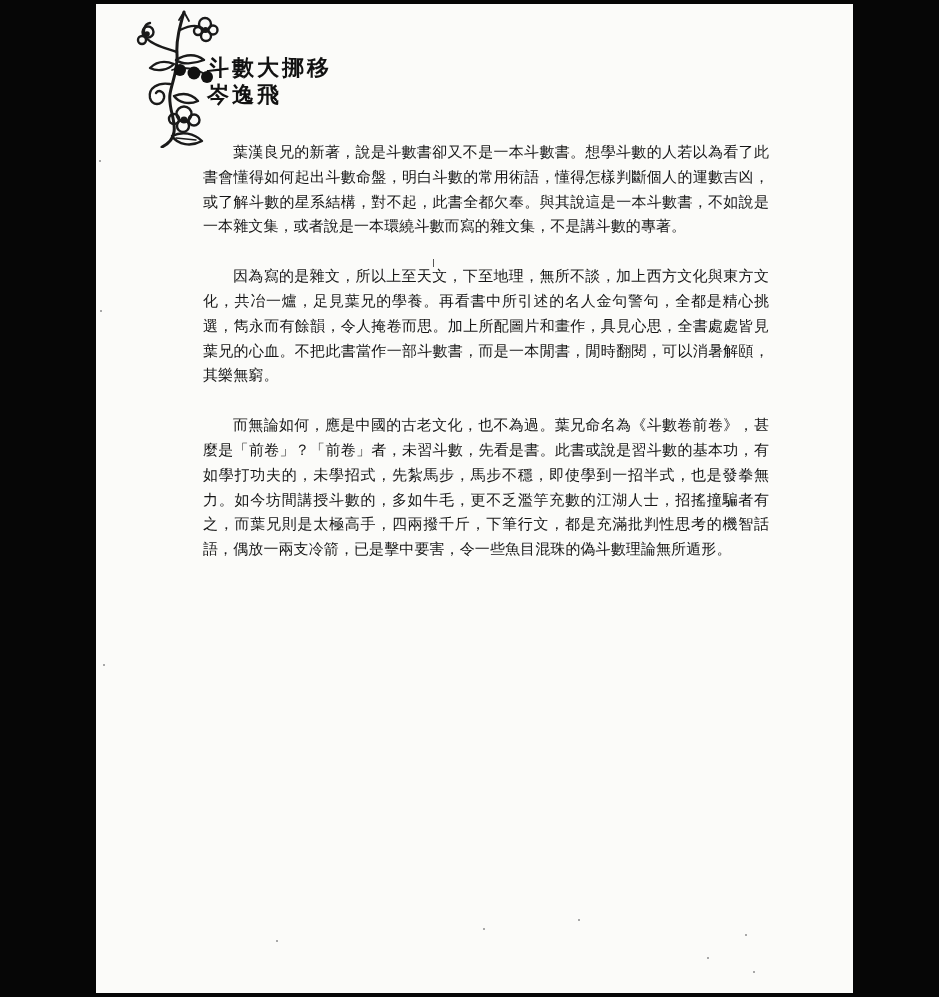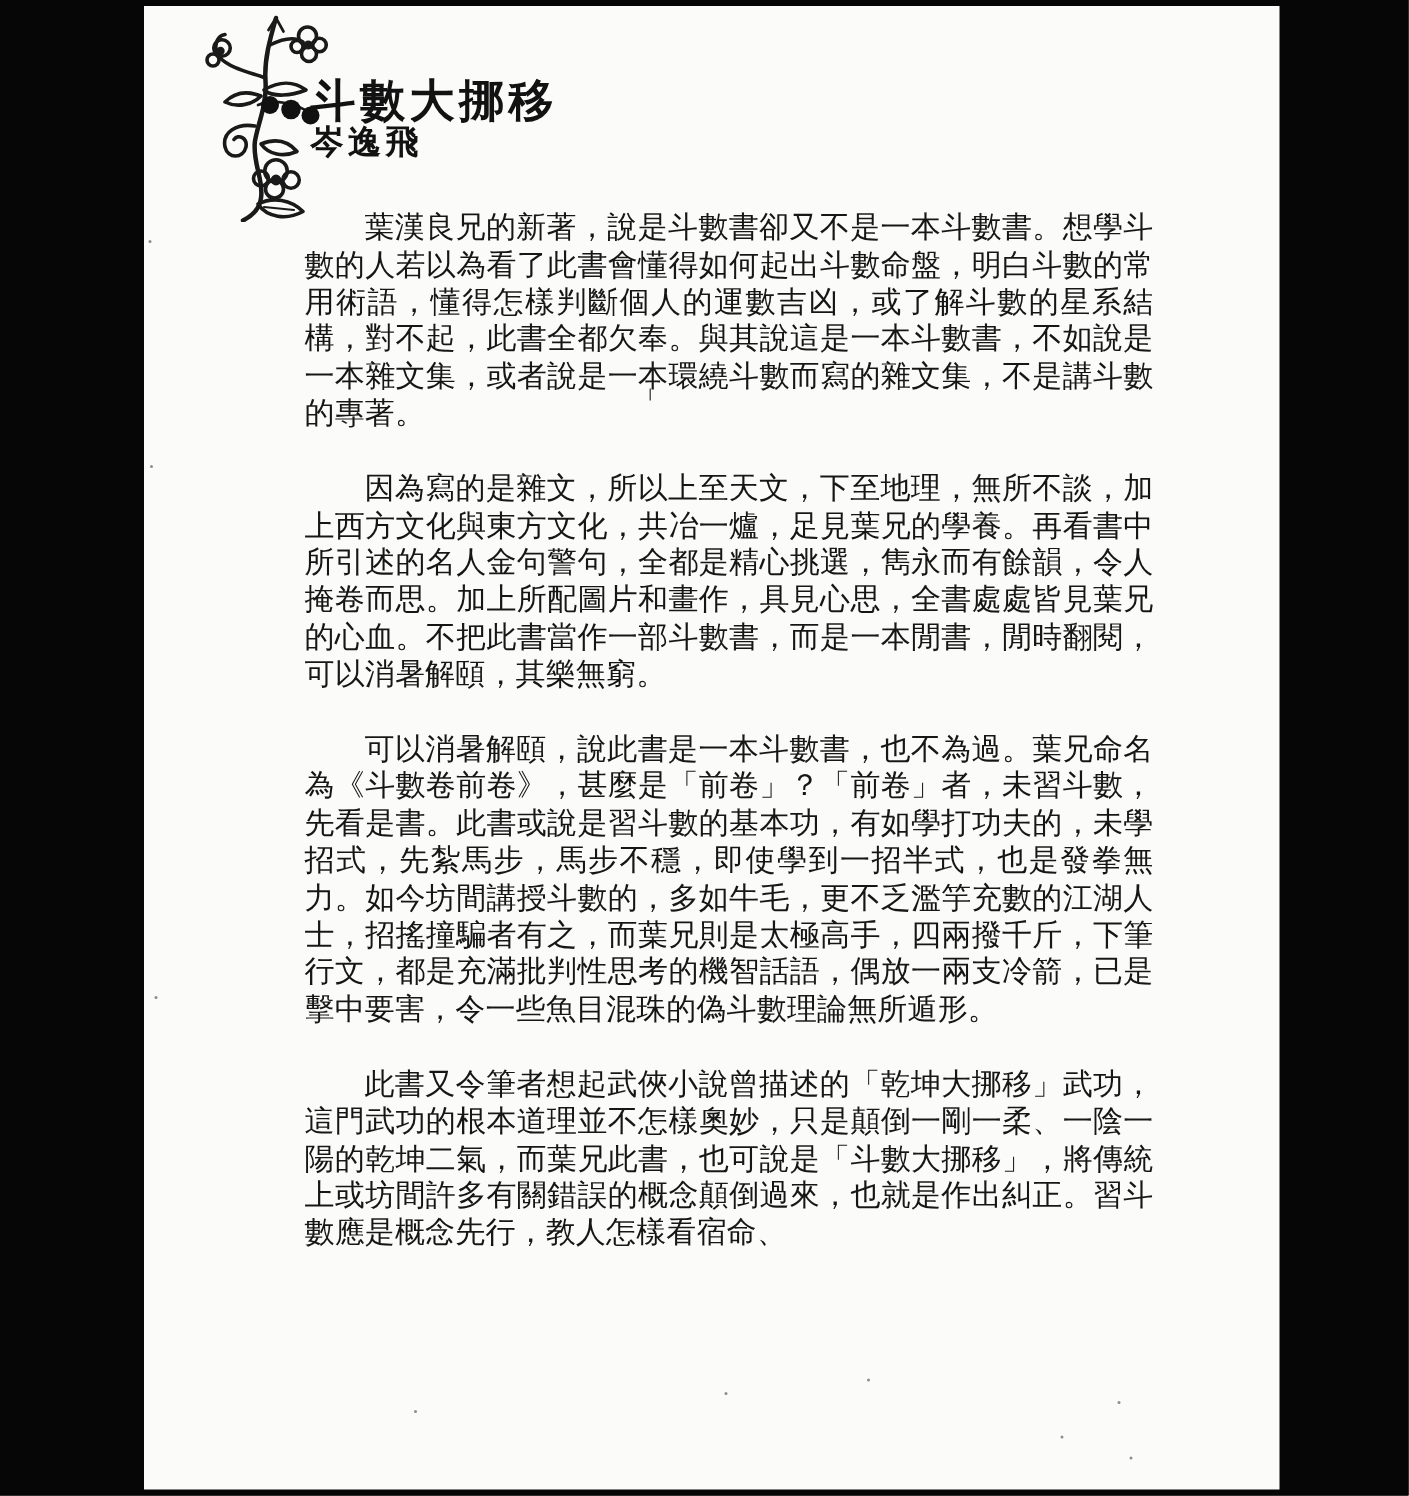--- a/index.html
+++ b/index.html
@@ -22,21 +22,21 @@
     left:38px;top:4px;
     width:86px;height:140px;
   }
   .heading{
     position:absolute;
     left:111px;top:50px;
     color:#121212;
   }
   .heading h1{
     margin:0;
-    font-size:30px;
+    font-size:22px;
     line-height:27px;
     font-weight:bold;
     letter-spacing:3px;
     color:#121212;
   }
   .heading .author{
     margin:0;
     font-size:22px;
     line-height:27px;
     font-weight:bold;
@@ -45,21 +45,21 @@
     font-family:Liberation Serif, serif;
   }
   .body-text{
     position:absolute;
     left:107px;top:136px;
     width:566px;
     color:#161616;
   }
   .body-text p{
     margin:0 0 25px 0;
-    font-size:20px;
+    font-size:15px;
     line-height:24.8px;
     text-align:justify;
     text-justify:inter-character;
     word-break:break-all;
     text-indent:2em;
     letter-spacing:0.1px;
   }
   .body-text p:last-child{margin-bottom:0;}
   .speck{
     position:absolute;
@@ -121,22 +121,21 @@
     </svg>
 
     <header class="heading">
       <h1>斗數大挪移</h1>
       <div class="author">岑逸飛</div>
     </header>
 
     <article class="body-text">
       <p>葉漢良兄的新著，說是斗數書卻又不是一本斗數書。想學斗數的人若以為看了此書會懂得如何起出斗數命盤，明白斗數的常用術語，懂得怎樣判斷個人的運數吉凶，或了解斗數的星系結構，對不起，此書全都欠奉。與其說這是一本斗數書，不如說是一本雜文集，或者說是一本環繞斗數而寫的雜文集，不是講斗數的專著。</p>
       <p>因為寫的是雜文，所以上至天文，下至地理，無所不談，加上西方文化與東方文化，共冶一爐，足見葉兄的學養。再看書中所引述的名人金句警句，全都是精心挑選，雋永而有餘韻，令人掩卷而思。加上所配圖片和畫作，具見心思，全書處處皆見葉兄的心血。不把此書當作一部斗數書，而是一本閒書，閒時翻閱，可以消暑解頤，其樂無窮。</p>
-      <p>可以消暑解頤，說此書是一本斗數書，也不為過。葉兄命名為《斗數卷前卷》，甚麼是「前卷」？「前卷」者，未習斗數，先看是書。此書或說是習斗數的基本功，有如學打功夫的，未學招式，先紮馬步，馬步不穩，即使學到一招半式，也是發拳無力。如今坊間講授斗數的，多如牛毛，更不乏濫竽充數的江湖人士，招搖撞騙者有之，而葉兄則是太極高手，四兩撥千斤，下筆行文，都是充滿批判性思考的機智話語，偶放一兩支冷箭，已是擊中要害，令一些魚目混珠的偽斗數理論無所遁形。</p>
-      <p>此書又令筆者想起武俠小說曾描述的「乾坤大挪移」武功，這門武功的根本道理並不怎樣奧妙，只是顛倒一剛一柔、一陰一陽的乾坤二氣，而葉兄此書，也可說是「斗數大挪移」，將傳統上或坊間許多有關錯誤的概念顛倒過來，也就是作出糾正。習斗數應是概念先行，教人怎樣看宿命、</p>
+      <p>而無論如何，應是中國的古老文化，也不為過。葉兄命名為《斗數卷前卷》，甚麼是「前卷」？「前卷」者，未習斗數，先看是書。此書或說是習斗數的基本功，有如學打功夫的，未學招式，先紮馬步，馬步不穩，即使學到一招半式，也是發拳無力。如今坊間講授斗數的，多如牛毛，更不乏濫竽充數的江湖人士，招搖撞騙者有之，而葉兄則是太極高手，四兩撥千斤，下筆行文，都是充滿批判性思考的機智話語，偶放一兩支冷箭，已是擊中要害，令一些魚目混珠的偽斗數理論無所遁形。</p>
     </article>
 
     <div class="speck" style="left:3px;top:156px;"></div>
     <div class="speck" style="left:4px;top:306px;"></div>
     <div class="speck" style="left:7px;top:660px;"></div>
     <div class="tick" style="left:337px;top:255px;"></div>
     <div class="speck" style="left:180px;top:936px;"></div>
     <div class="speck" style="left:387px;top:924px;"></div>
     <div class="speck" style="left:482px;top:915px;"></div>
     <div class="speck" style="left:649px;top:930px;"></div>

